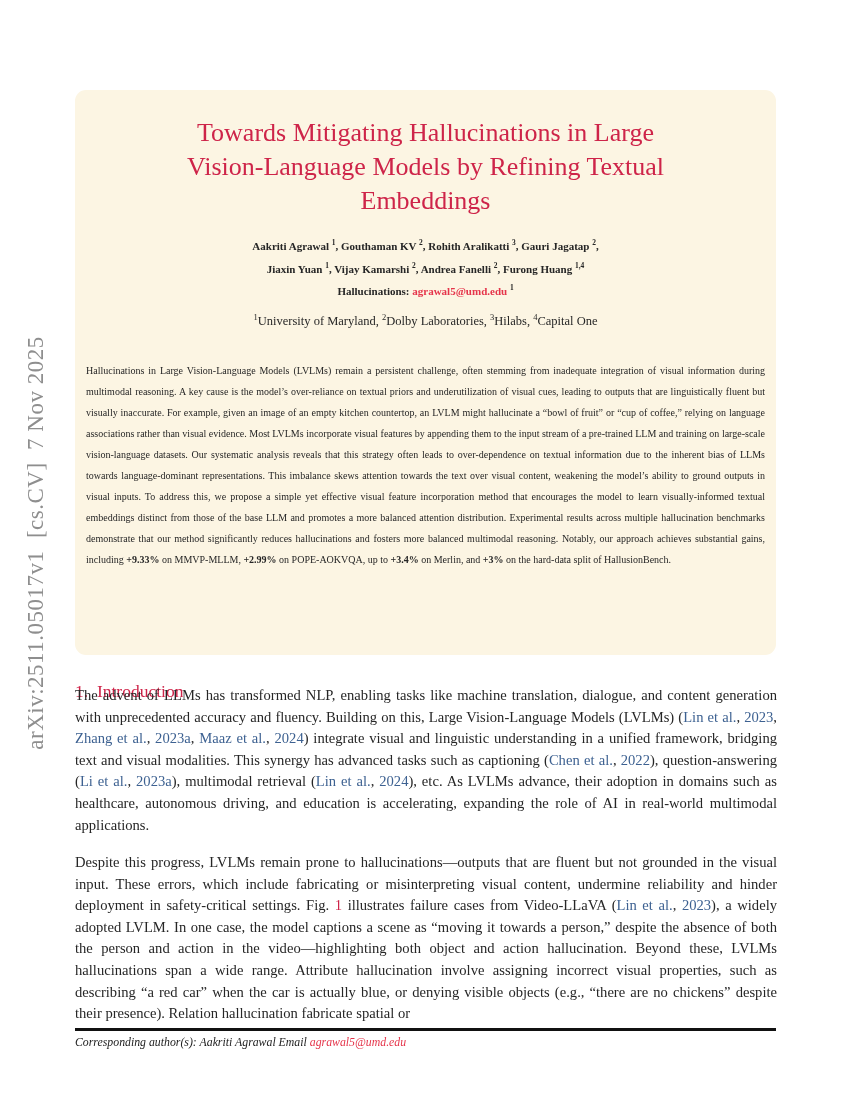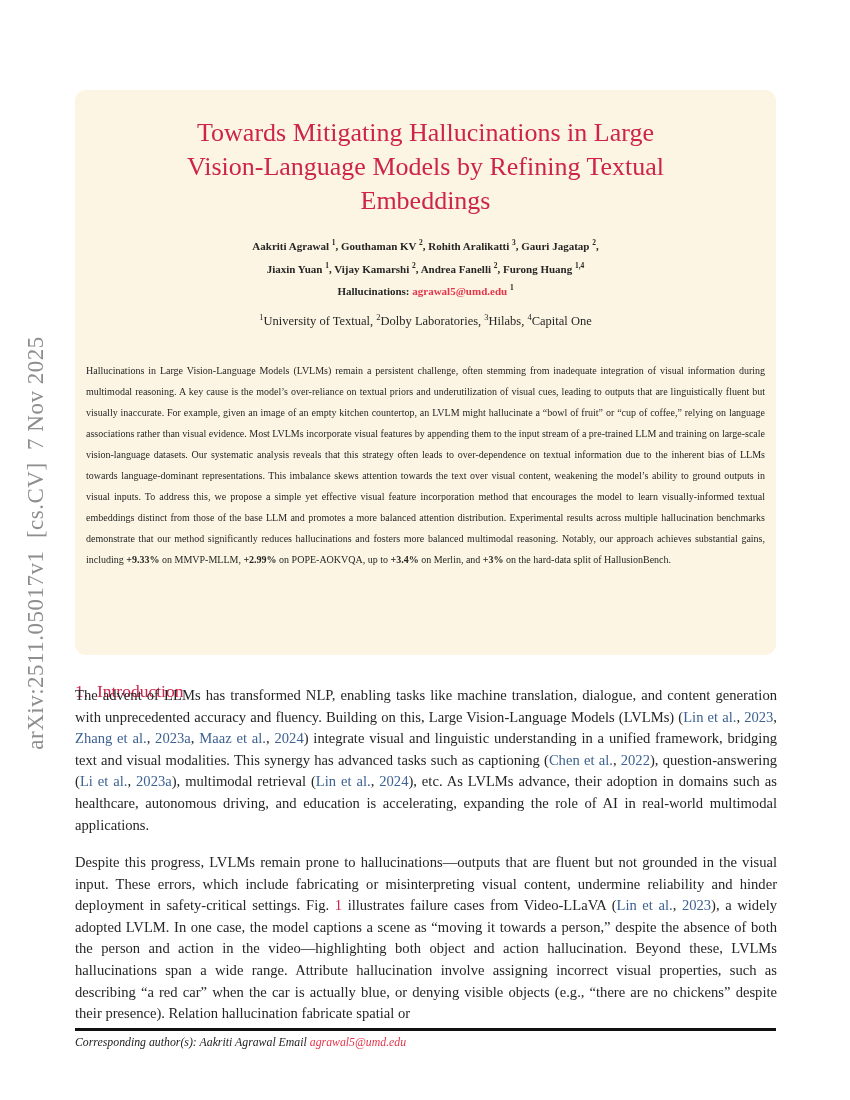--- a/index.html
+++ b/index.html
@@ -119,21 +119,21 @@
     <h1 class="paper-title">
       <span>Towards Mitigating Hallucinations in Large</span>
       <span>Vision-Language Models by Refining Textual</span>
       <span>Embeddings</span>
     </h1>
     <div class="authors">
       <div><span class="seg-b">Aakriti Agrawal </span><span class="seg-sup">1</span><span class="seg-b">, Gouthaman KV </span><span class="seg-sup">2</span><span class="seg-b">, Rohith Aralikatti </span><span class="seg-sup">3</span><span class="seg-b">, Gauri Jagatap </span><span class="seg-sup">2</span><span class="seg-b">,</span></div>
       <div><span class="seg-b">Jiaxin Yuan </span><span class="seg-sup">1</span><span class="seg-b">, Vijay Kamarshi </span><span class="seg-sup">2</span><span class="seg-b">, Andrea Fanelli </span><span class="seg-sup">2</span><span class="seg-b">, Furong Huang </span><span class="seg-sup">1,4</span></div>
       <div><span class="seg-b">Hallucinations: </span><span class="seg-email">agrawal5@umd.edu</span><span class="seg-b"> </span><span class="seg-sup">1</span></div>
     </div>
-    <div class="affiliations"><span class="seg-sup">1</span><span>University of Textual, </span><span class="seg-sup">2</span><span>Dolby Laboratories, </span><span class="seg-sup">3</span><span>Hilabs, </span><span class="seg-sup">4</span><span>Capital One</span></div>
+    <div class="affiliations"><span class="seg-sup">1</span><span>University of Maryland, </span><span class="seg-sup">2</span><span>Dolby Laboratories, </span><span class="seg-sup">3</span><span>Hilabs, </span><span class="seg-sup">4</span><span>Capital One</span></div>
     <p class="abstract-text"><span>Hallucinations in Large Vision-Language Models (LVLMs) remain a persistent challenge, often stemming from inadequate integration of visual information during multimodal reasoning. A key cause is the model’s over-reliance on textual priors and underutilization of visual cues, leading to outputs that are linguistically fluent but visually inaccurate. For example, given an image of an empty kitchen countertop, an LVLM might hallucinate a “bowl of fruit” or “cup of coffee,” relying on language associations rather than visual evidence. Most LVLMs incorporate visual features by appending them to the input stream of a pre-trained LLM and training on large-scale vision-language datasets. Our systematic analysis reveals that this strategy often leads to over-dependence on textual information due to the inherent bias of LLMs towards language-dominant representations. This imbalance skews attention towards the text over visual content, weakening the model’s ability to ground outputs in visual inputs. To address this, we propose a simple yet effective visual feature incorporation method that encourages the model to learn visually-informed textual embeddings distinct from those of the base LLM and promotes a more balanced attention distribution. Experimental results across multiple hallucination benchmarks demonstrate that our method significantly reduces hallucinations and fosters more balanced multimodal reasoning. Notably, our approach achieves substantial gains, including </span><span class="seg-b">+9.33%</span><span> on MMVP-MLLM, </span><span class="seg-b">+2.99%</span><span> on POPE-AOKVQA, up to </span><span class="seg-b">+3.4%</span><span> on Merlin, and </span><span class="seg-b">+3%</span><span> on the hard-data split of HallusionBench.</span></p>
   </section>
 
   <h2 class="section-heading">1. Introduction</h2>
 
   <p class="body-para para-1"><span>The advent of LLMs has transformed NLP, enabling tasks like machine translation, dialogue, and content generation with unprecedented accuracy and fluency. Building on this, Large Vision-Language Models (LVLMs) (</span><span class="seg-cite">Lin et al.</span><span>, </span><span class="seg-cite">2023</span><span>, </span><span class="seg-cite">Zhang et al.</span><span>, </span><span class="seg-cite">2023a</span><span>, </span><span class="seg-cite">Maaz et al.</span><span>, </span><span class="seg-cite">2024</span><span>) integrate visual and linguistic understanding in a unified framework, bridging text and visual modalities.  This synergy has advanced tasks such as captioning (</span><span class="seg-cite">Chen et al.</span><span>, </span><span class="seg-cite">2022</span><span>), question-answering (</span><span class="seg-cite">Li et al.</span><span>, </span><span class="seg-cite">2023a</span><span>), multimodal retrieval (</span><span class="seg-cite">Lin et al.</span><span>, </span><span class="seg-cite">2024</span><span>), etc. As LVLMs advance, their adoption in domains such as healthcare, autonomous driving, and education is accelerating, expanding the role of AI in real-world multimodal applications.</span></p>
 
   <p class="body-para para-2"><span>Despite this progress, LVLMs remain prone to hallucinations—outputs that are fluent but not grounded in the visual input. These errors, which include fabricating or misinterpreting visual content, undermine reliability and hinder deployment in safety-critical settings.  Fig. </span><span class="seg-figref">1</span><span> illustrates failure cases from Video-LLaVA (</span><span class="seg-cite">Lin et al.</span><span>, </span><span class="seg-cite">2023</span><span>), a widely adopted LVLM. In one case, the model captions a scene as “moving it towards a person,” despite the absence of both the person and action in the video—highlighting both object and action hallucination. Beyond these, LVLMs hallucinations span a wide range. Attribute hallucination involve assigning incorrect visual properties, such as describing “a red car” when the car is actually blue, or denying visible objects (e.g., “there are no chickens” despite their presence). Relation hallucination fabricate spatial or</span></p>
 
   <div class="footer-rule"></div>

